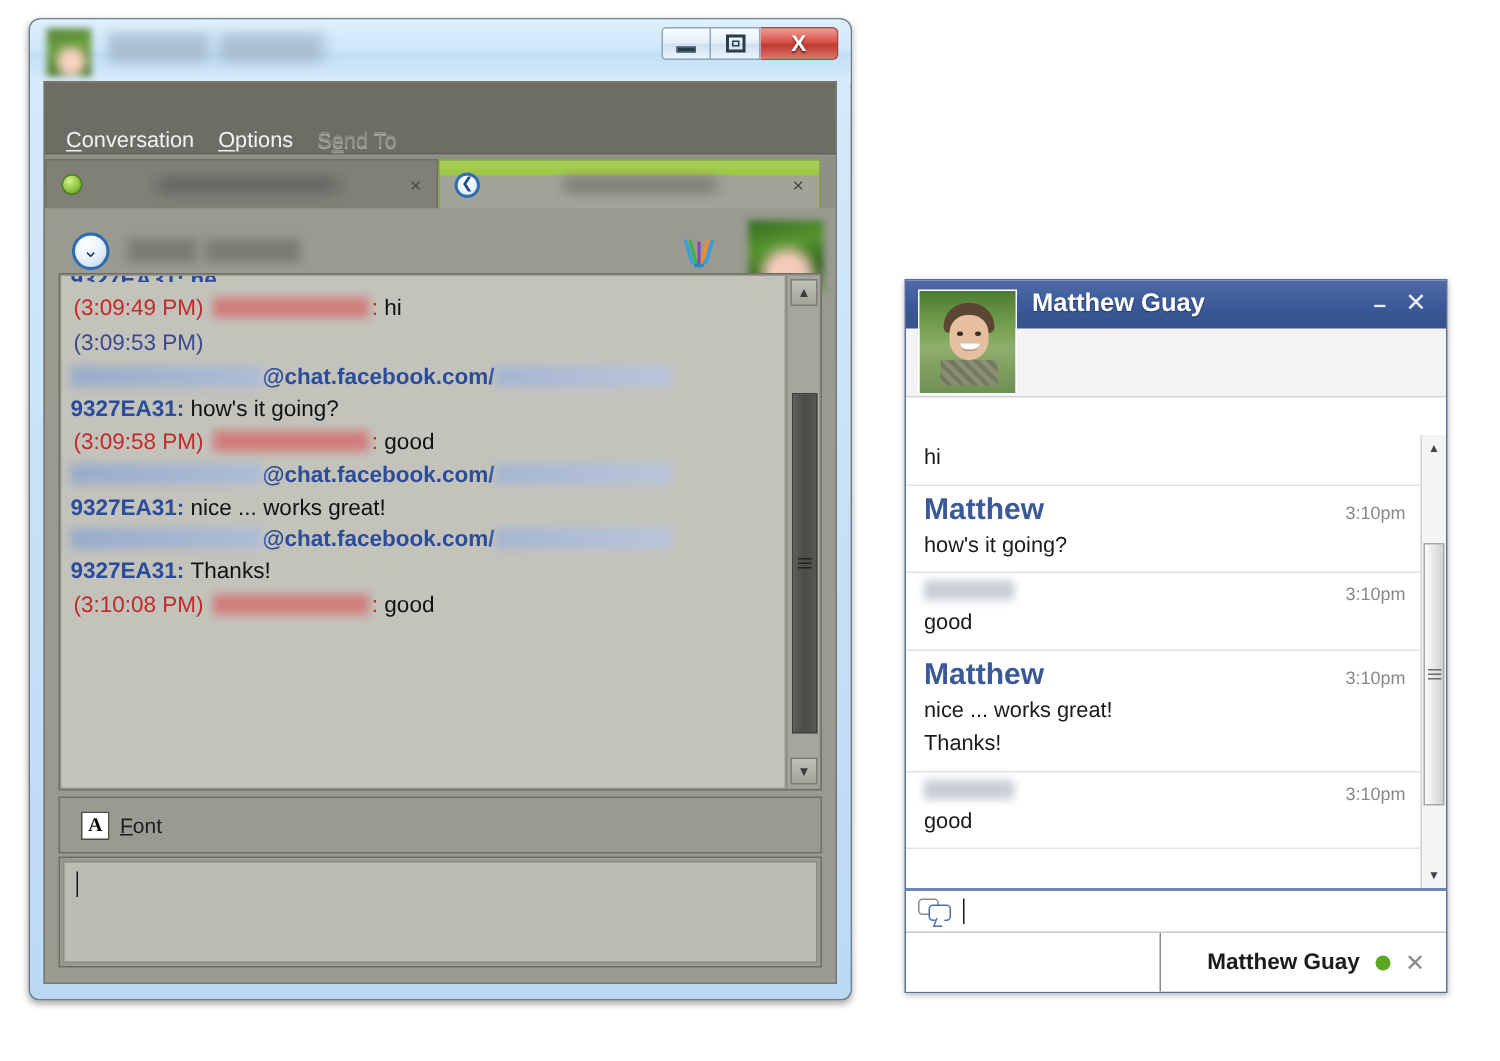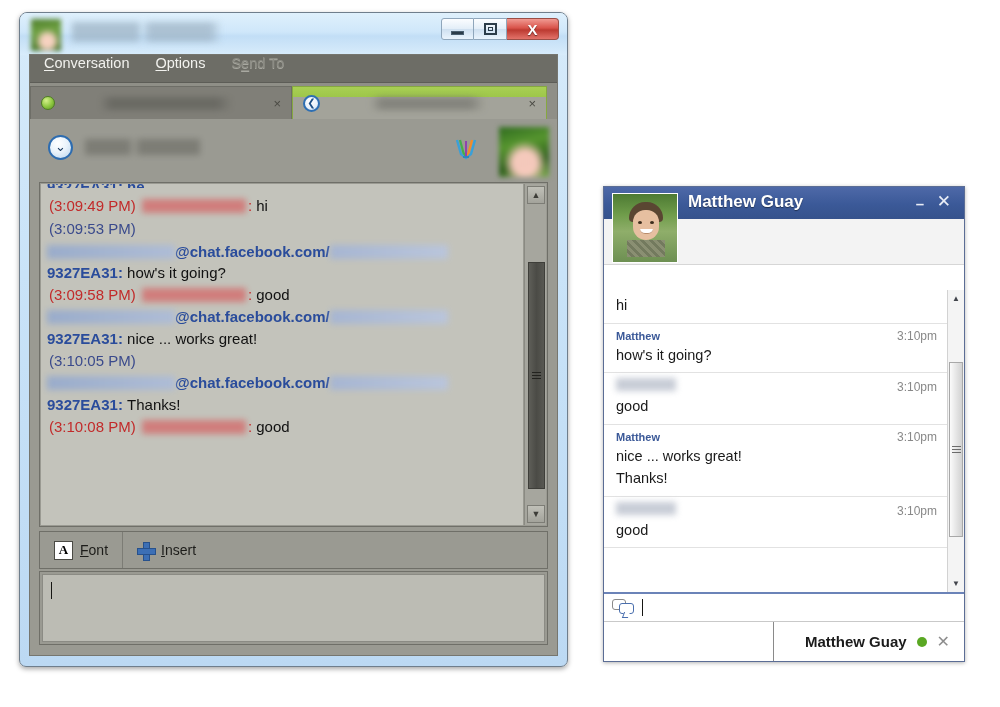--- a/index.html
+++ b/index.html
@@ -61,22 +61,22 @@
   .glyph-max::after { content:""; position:absolute; left:2px; top:2px; right:2px; bottom:2px; border:1px solid #2b3c49; }
   .glyph-x { text-shadow: 0 1px 1px rgba(0,0,0,.5); }
 
   #pidgin-body {
     position: absolute; left: 9px; top: 41px; right: 9px; bottom: 10px;
     background: #9a9a92;
     border: 1px solid #76766f;
   }
   
   #pidgin-menubar {
-    height: 28px; background: #6d6d66;
-    display: flex; align-items: flex-start; gap: 26px; padding-left: 14px;
+    height: 48px; background: #6d6d66;
+    display: flex; align-items: flex-end; gap: 16px; padding-left: 14px;
     border-bottom: 1px solid #5d5d57;
   }
   .menu-item { color: #f2f2ee; font-size: 14.5px; }
   .menu-item u { text-underline-offset: 2px; }
   .menu-item.disabled { color: #8c8c84; text-shadow: 0 1px 0 #a9a9a1; }
 
   
   #pidgin-tabs { height: 36px; display: flex; align-items: flex-end; background: #8f8f87; padding: 0; }
   .ptab {
     height: 33px; display: flex; align-items: center; gap: 8px;
@@ -248,21 +248,21 @@
   #fb-clear-row {
     height: 24px; border-bottom: 1px solid #d9d9d9; display: flex; align-items: center;
     padding-left: 12px; background: #ffffff;
   }
   #fb-clear-link { color: #3b5998; font-size: 13.5px; }
 
   #fb-msglist { position: absolute; left: 0; right: 0; top: 103px; bottom: 69px; display: flex; background:#fff; }
   #fb-msgs { flex: 1; overflow: hidden; }
   .fbrow { padding: 5px 10px 7px 12px; border-bottom: 1px solid #e2e2e2; }
   .fbrow-head { display: flex; justify-content: space-between; align-items: baseline; }
-  .fb-sender { color: #3b5998; font-weight: bold; font-size: 11px; }
+  .fb-sender { color: #3b5998; font-weight: bold; font-size: 20px; }
   .fb-sender-blur { display: inline-block; width: 60px; height: 13px; background: #9aa3b5; filter: blur(3px); opacity: .55; }
   .fb-time { color: #888888; font-size: 12px; }
   .fb-text { color: #1a1a1a; font-size: 14.5px; line-height: 1.42; margin-top: 2px; }
 
   #fb-scroll { width: 17px; background: #f4f4f4; border-left: 1px solid #d2d2d2; position: relative; }
   .fsb-arrow {
     position: absolute; left: 0; width: 16px; height: 17px;
     display: flex; align-items: center; justify-content: center; font-size: 8px; color: #41444b;
   }
   .fsb-arrow.up { top: 0; } .fsb-arrow.dn { bottom: 0; }
@@ -378,23 +378,20 @@
             <span class="msg-text">good</span>
           </div>
 
           <div class="jid-line">
             <span class="jid-blur-left"></span><span>@chat.facebook.com/</span><span class="jid-blur-right"></span>
           </div>
           <div class="jid-line">
             <span>9327EA31: </span><span class="msg-text" style="font-weight:normal">nice ... works great!</span>
           </div>
 
-          <div class="logline ts-blue">
-            <span>(3:10:05 PM)</span>
-          </div>
           <div class="jid-line">
             <span class="jid-blur-left"></span><span>@chat.facebook.com/</span><span class="jid-blur-right"></span>
           </div>
           <div class="jid-line">
             <span>9327EA31: </span><span class="msg-text" style="font-weight:normal">Thanks!</span>
           </div>
 
           <div class="logline">
             <span class="ts-red">(3:10:08 PM)</span>
             <span class="name-blur-red"></span><span class="ts-red">:</span>
@@ -412,24 +409,20 @@
               </span>
           </div>
           <div class="psb-btn dn">▼</div>
         </div>
       </div>
 
       <div id="format-bar">
         <div class="fbtn">
           <span class="icon-A">A</span>
           <span><u>F</u>ont</span>
-        </div>
-        <div class="fbtn">
-          <span class="icon-plus"></span>
-          <span><u>I</u>nsert</span>
         </div>
       </div>
 
       <div id="input-area">
         <div id="input-inner">
           <span class="caret"></span>
         </div>
       </div>
 
     </div>

